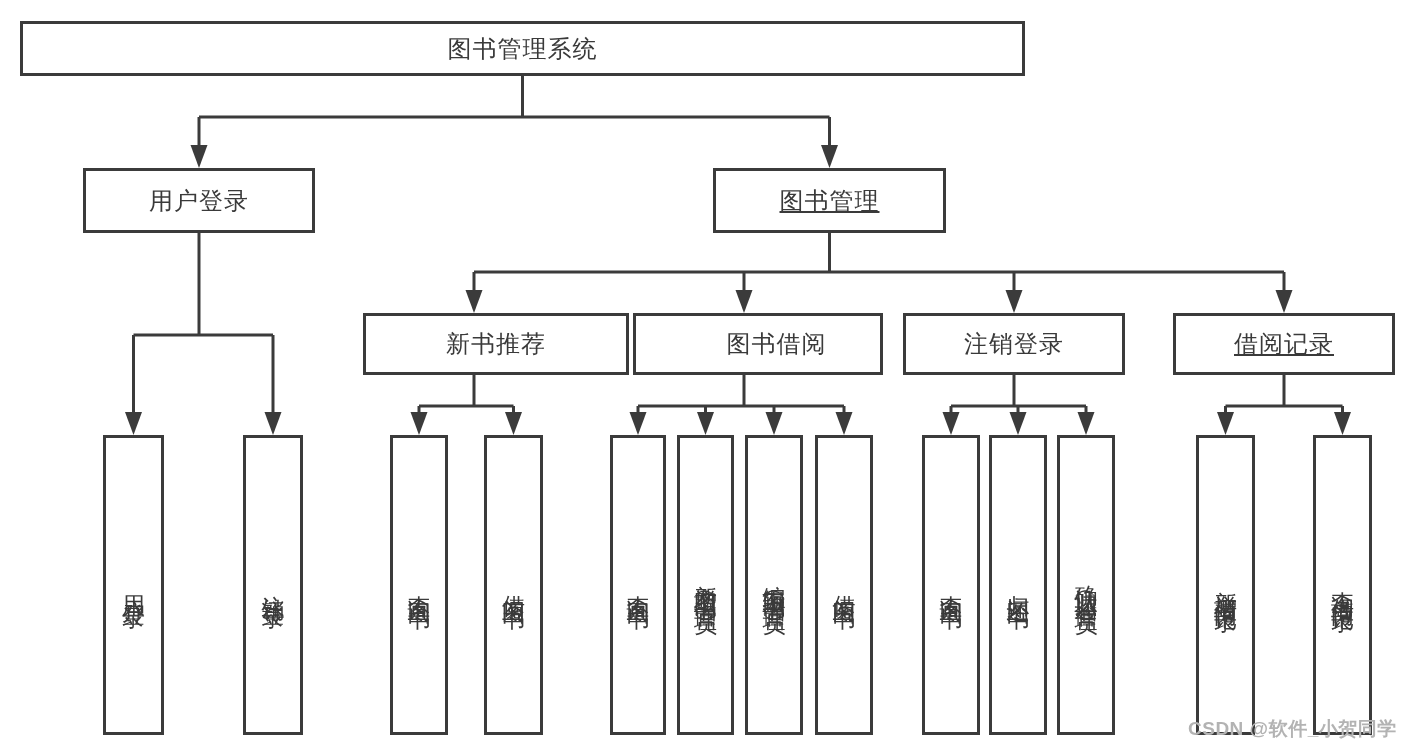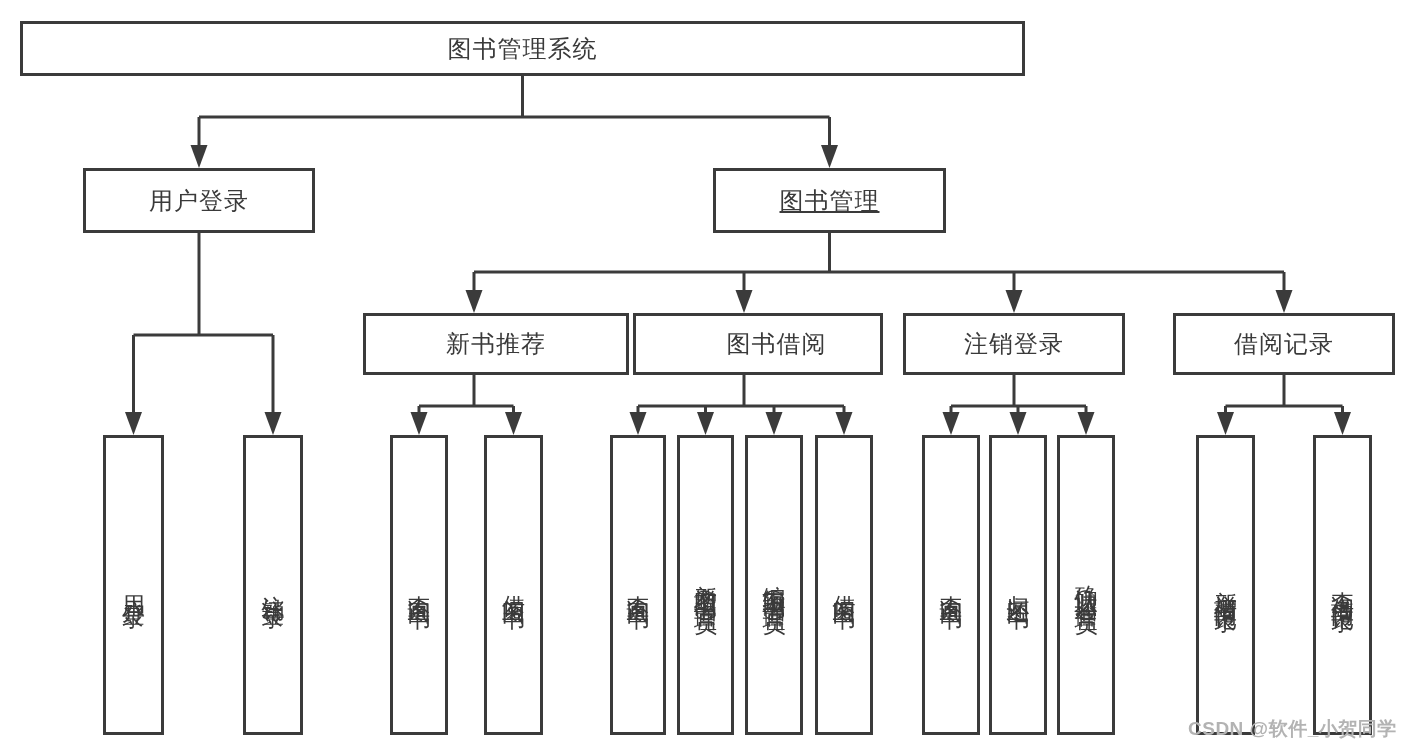--- a/index.html
+++ b/index.html
@@ -111,21 +111,21 @@
     </svg>
 
   <div class="node" style="left:20px; top:13px; width:1005px; height:55px;margin-top:8px;">图书管理系统</div>
 
   <div class="node" style="left:83px; top:168px; width:232px; height:65px;">用户登录</div>
   <div class="node" style="left:713px; top:168px; width:233px; height:65px;text-decoration:underline;">图书管理</div>
 
   <div class="node" style="left:363px; top:313px; width:266px; height:62px;">新书推荐</div>
   <div class="node" style="left:633px; top:313px; width:250px; height:62px;padding-left:37px;">图书借阅</div>
   <div class="node" style="left:903px; top:313px; width:222px; height:62px;">注销登录</div>
-  <div class="node" style="left:1173px; top:313px; width:222px; height:62px;">借阅记录</div>
+  <div class="node" style="left:1173px; top:313px; width:222px; height:62px;text-decoration:underline;">借阅记录</div>
 
   <div class="node leaf" style="left:103px; top:435px; width:61px; height:300px;">用户登录</div>
   <div class="node leaf" style="left:243px; top:435px; width:60px; height:300px;">注销登录</div>
 
   <div class="node leaf" style="left:390px; top:435px; width:58px; height:300px;">查询图书</div>
   <div class="node leaf" style="left:484px; top:435px; width:59px; height:300px;">借阅图书</div>
 
   <div class="node leaf" style="left:610px; top:435px; width:56px; height:300px;">查询图书</div>
   <div class="node leaf" style="left:677px; top:435px; width:57px; height:300px;">新增图书（管理员）</div>
   <div class="node leaf" style="left:745px; top:435px; width:58px; height:300px;">编辑图书（管理员）</div>

